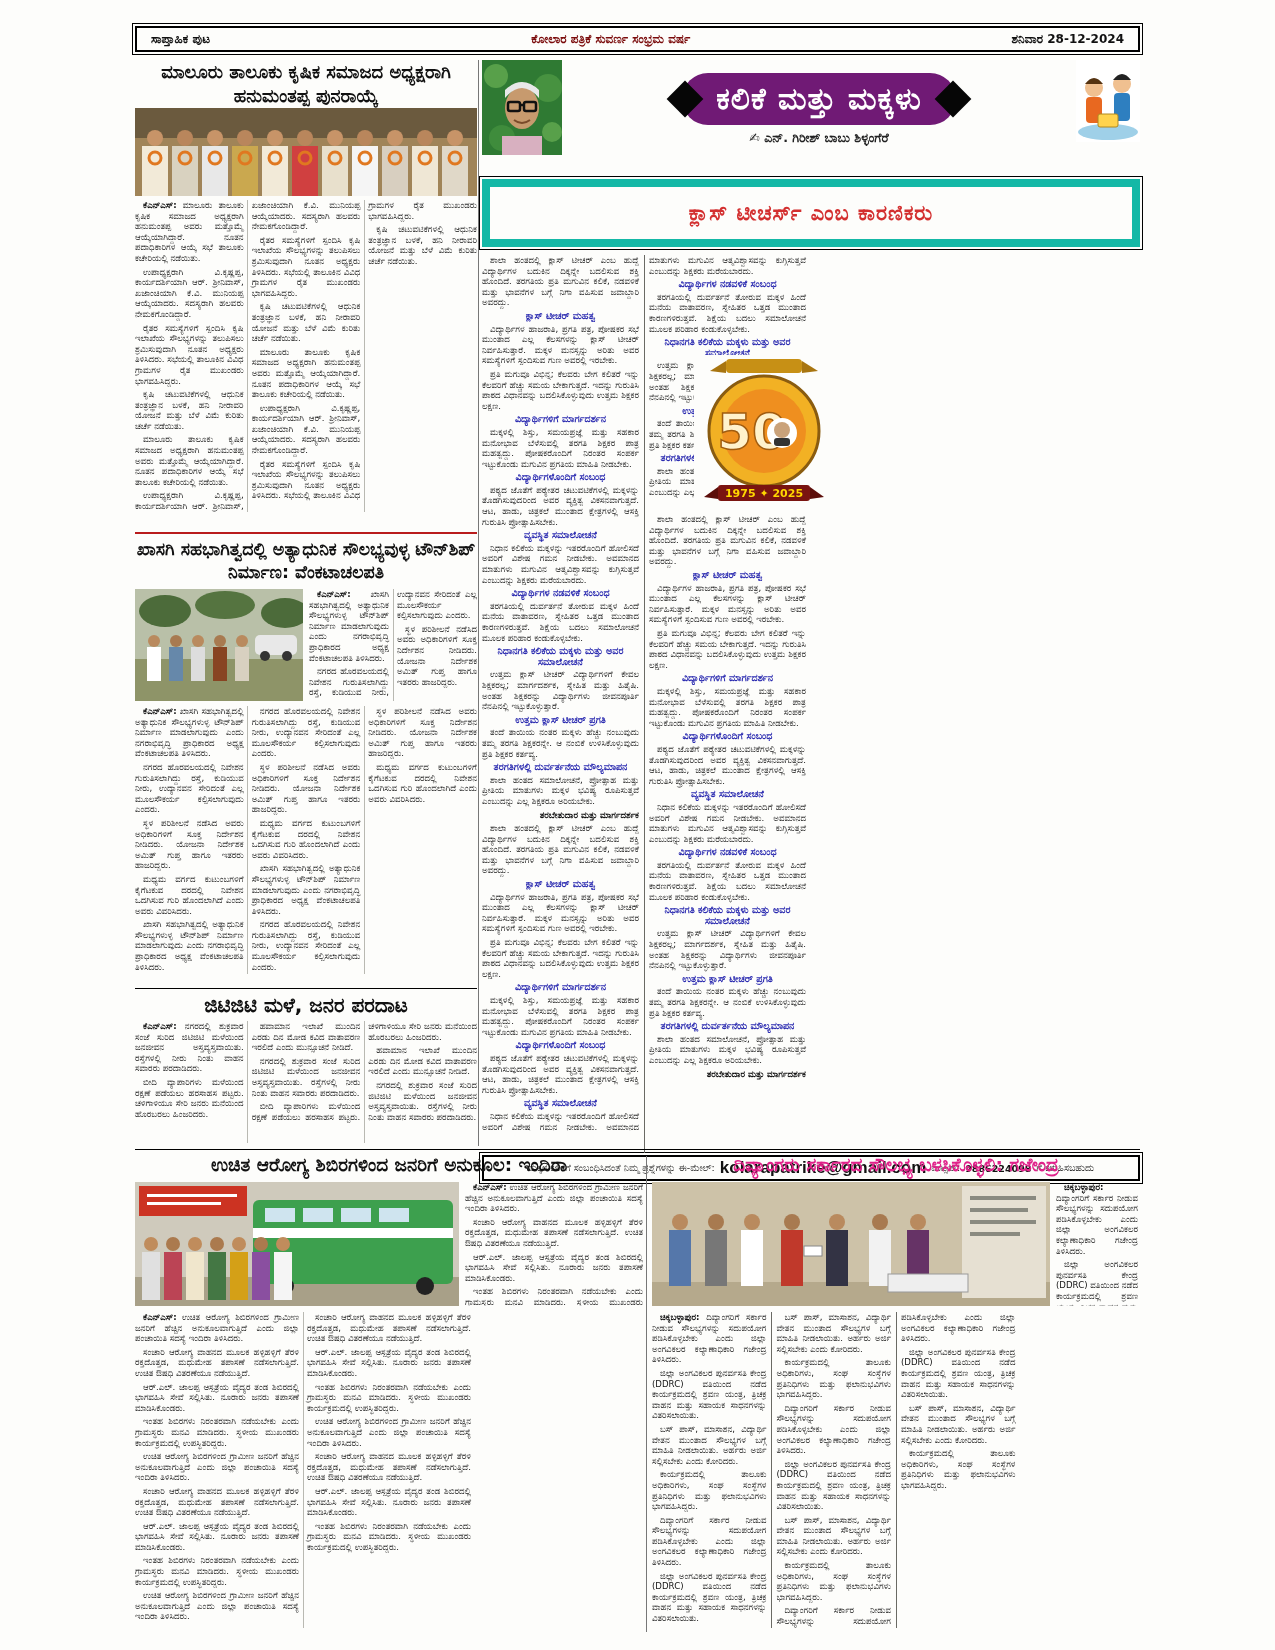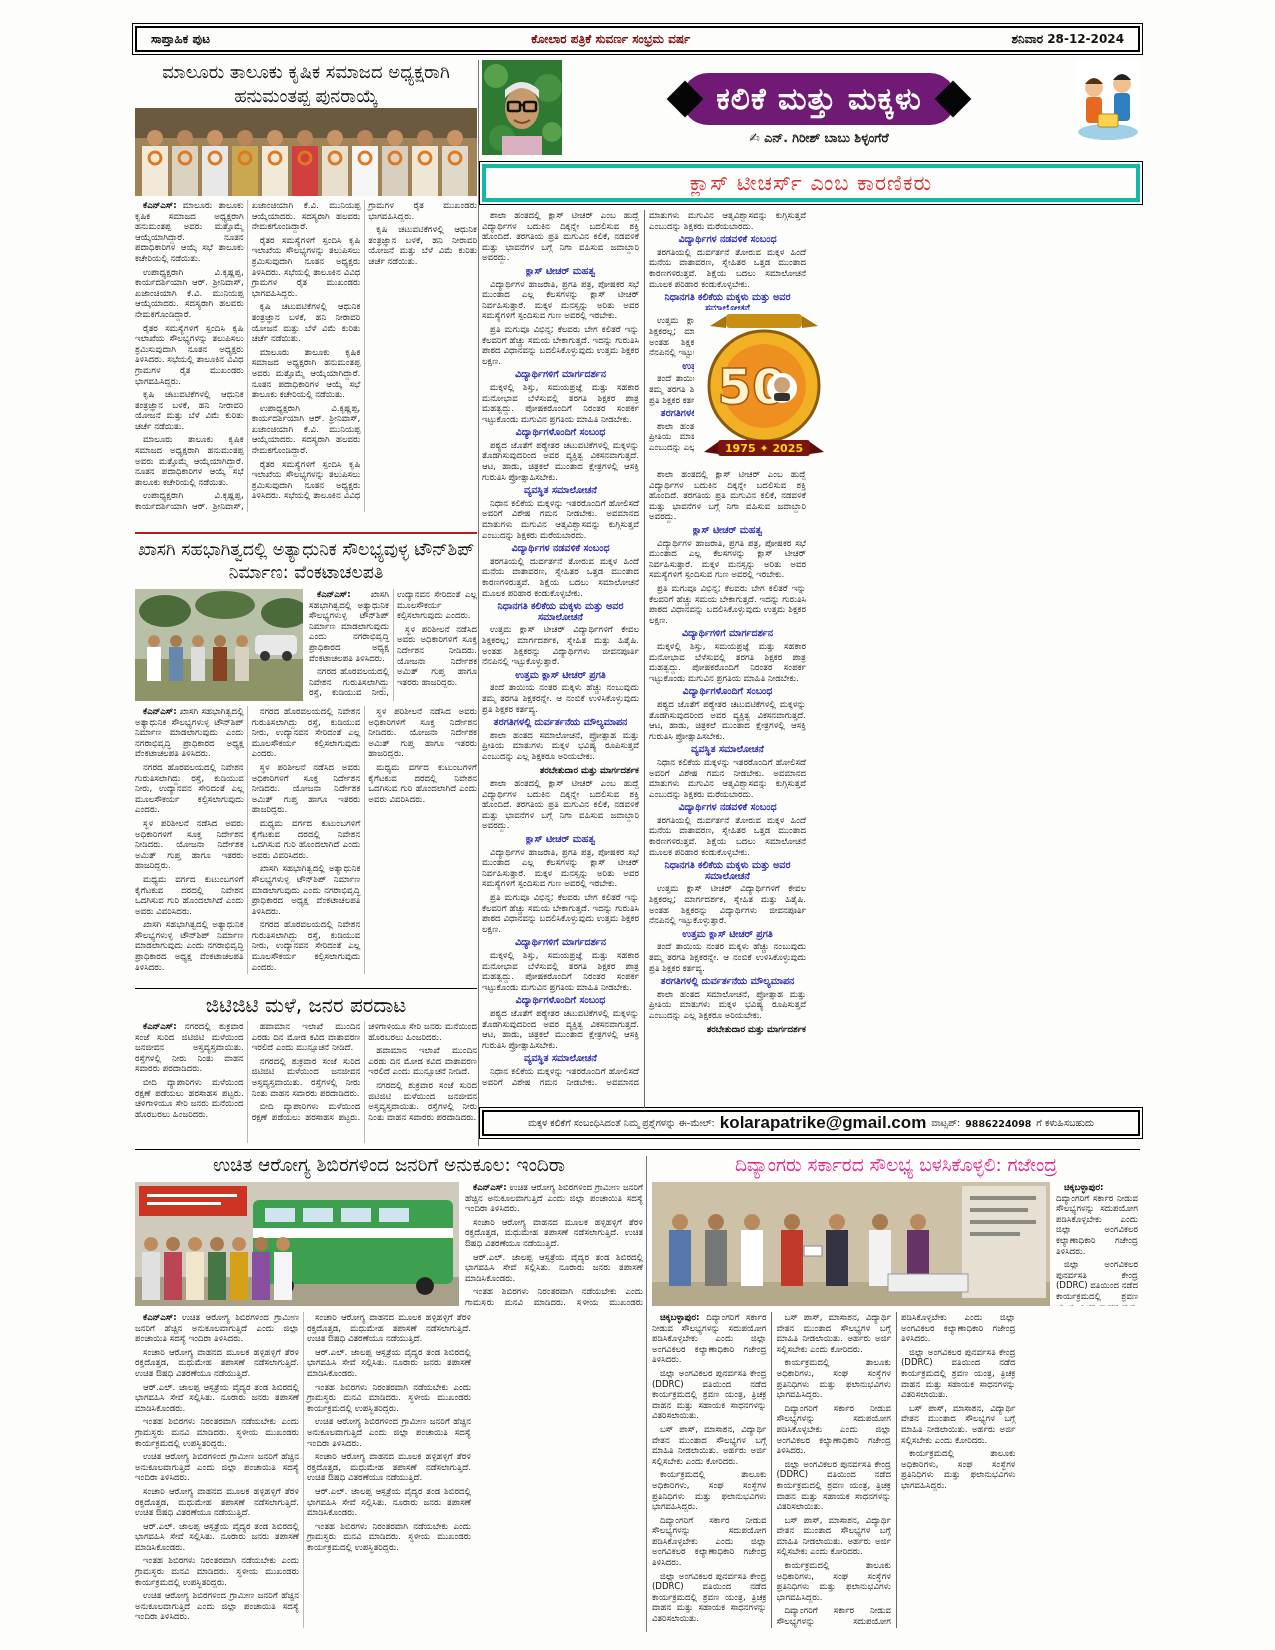--- a/index.html
+++ b/index.html
@@ -5,21 +5,21 @@
   html,body{margin:0;padding:0;background:#e8e8e4;}
   .page{position:relative;width:1275px;height:1650px;background:#fdfdfb;margin:0 auto;
         font-family:"DejaVu Sans","Liberation Sans",sans-serif;color:#111;overflow:hidden;}
   
   .topbar{position:absolute;left:135px;top:26px;width:1005px;height:26px;
           border:2px solid #000;outline:1px solid #000;outline-offset:2px;
           display:flex;align-items:center;justify-content:space-between;
           padding:0 14px;box-sizing:border-box;font-weight:bold;font-size:12px;}
   .topbar .jub{color:#7a0b0b;}
   
-  h2,h3{margin:0;font-weight:normal;text-align:center;}
+  h2,h3{margin:0;font-weight:bold;text-align:center;}
   .body{font-size:8.6px;line-height:10.6px;text-align:justify;overflow:hidden;column-fill:auto;}
   .body p{margin:0 0 3px 0;text-indent:8px;}
   .body .subhead{color:#2b2bb0;font-weight:bold;font-size:9.5px;text-align:center;margin:2px 0;}
   .body b{font-weight:bold;}
   .cols2{columns:2;column-gap:8px;column-rule:1px solid #b9b9b2;}
   .cols3{columns:3;column-gap:8px;column-rule:1px solid #b9b9b2;}
   .cols4{columns:4;column-gap:10px;column-rule:1px solid #6a6a64;}
   .photo svg{display:block;}
   
   .art-malur{position:absolute;left:135px;top:60px;width:342px;}
@@ -36,22 +36,22 @@
   
   .feature{position:absolute;left:482px;top:60px;width:658px;}
   .mast{display:flex;align-items:stretch;gap:6px;height:98px;}
   .mast .mid{flex:1;display:flex;flex-direction:column;align-items:center;justify-content:center;}
   .banner{position:relative;background:#701a75;color:#fff;border-radius:26px;
           padding:8px 34px;font-size:30px;font-weight:bold;letter-spacing:1px;white-space:nowrap;}
   .banner::before,.banner::after{content:"";position:absolute;top:50%;width:26px;height:26px;background:#060606;
           transform:translateY(-50%) rotate(45deg);}
   .banner::before{left:-10px;} .banner::after{right:-10px;}
   .byline{margin-top:5px;font-size:12.5px;font-weight:bold;color:#222;}
-  .redbox{margin-top:6px;border:4px solid #14b8a6;outline:1px solid #000;outline-offset:2px;
-          text-align:center;padding:3px 0;}
+  .redbox{margin-top:21px;border:8px solid #14b8a6;outline:1px solid #000;outline-offset:2px;
+          text-align:center;padding:14px 0;}
   .redbox h3{color:#d32f2f;font-size:21px;letter-spacing:1px;}
   .fbody-wrap{position:relative;margin-top:8px;}
   .fbody{height:898px;}
   .emblem{position:absolute;left:212px;top:100px;width:140px;height:152px;background:#fdfdfb;padding:2px;}
   .contact{margin-top:2px;border:2px solid #000;outline:1px solid #000;outline-offset:2px;
            height:22px;display:flex;align-items:center;justify-content:center;gap:5px;
            font-size:9.5px;white-space:nowrap;overflow:hidden;}
   .contact .email{font-family:Liberation Sans, sans-serif;font-weight:bold;font-size:17px;}
   .contact .phone{font-weight:bold;}
   

